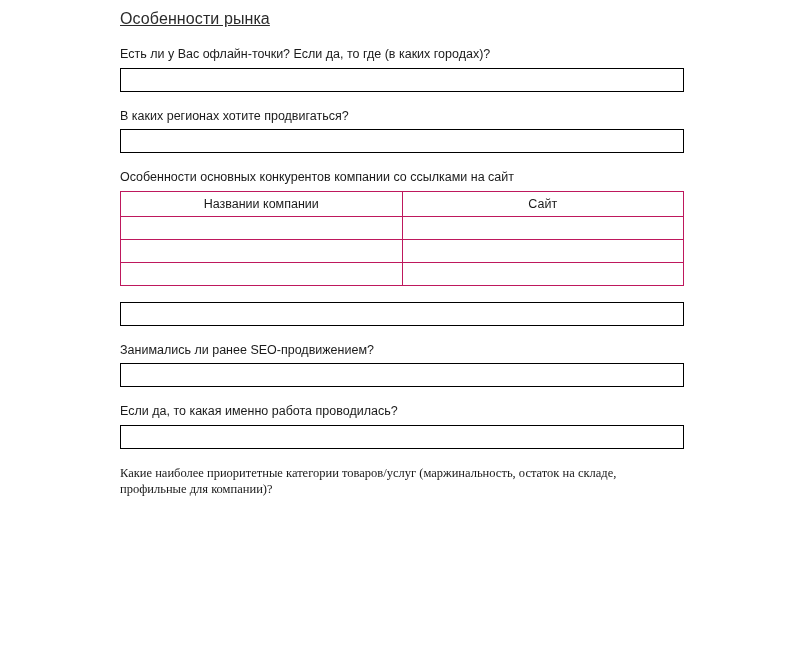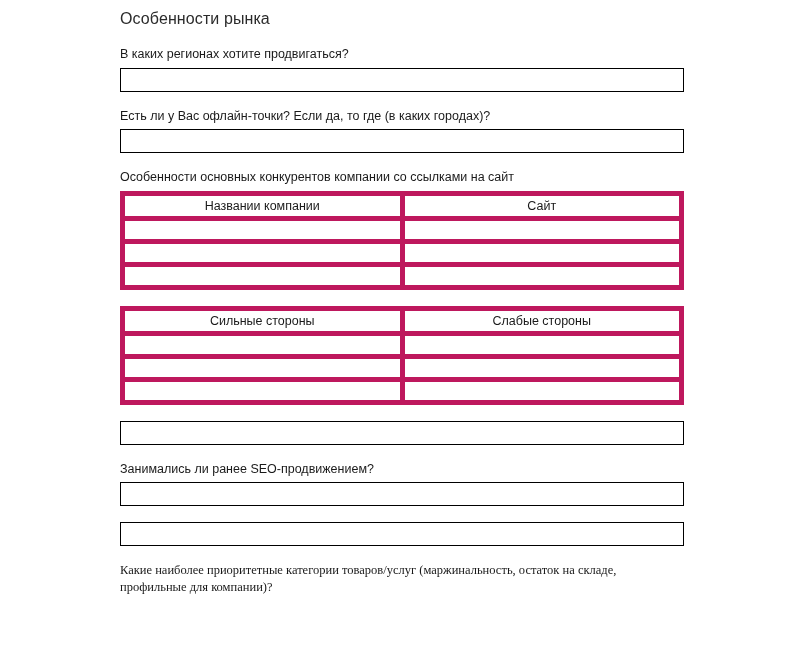--- a/index.html
+++ b/index.html
@@ -23,20 +23,21 @@
   }
   .content {
     margin-left: 120px;
     width: 564px;
   }
   .doc-title {
     font-size: 16px;
     color: #2b2b2b;
     margin: 4px 0 18px 0;
     letter-spacing: 0.1px;
+    text-decoration: underline;
   }
   .q-label {
     font-size: 12.5px;
     color: #1a1a1a;
     line-height: 1.32;
     margin: 0 0 5px 0;
   }
   .field-box {
     border: 1px solid #000000;
     height: 24px;
@@ -46,21 +47,21 @@
   }
   .block {
     margin-bottom: 16px;
   }
   table.grid {
     border-collapse: collapse;
     width: 564px;
     table-layout: fixed;
   }
   table.grid td, table.grid th {
-    border: 5px solid #be185d;
+    border: 1px solid #be185d;
     height: 23px;
     box-sizing: border-box;
     padding: 0;
     font-weight: normal;
   }
   table.grid th {
     font-size: 12.5px;
     text-align: center;
     color: #1a1a1a;
     height: 25px;
@@ -72,26 +73,26 @@
 </style>
 </head>
 <body>
 
 <div class="page">
   <div class="content">
 
     <div class="doc-title">Особенности рынка</div>
 
     <div class="block">
-      <div class="q-label">В каких регионах хотите продвигаться?</div>
+      <div class="q-label">Есть ли у Вас офлайн-точки? Если да, то где (в каких городах)?</div>
       <div class="field-box"></div>
     </div>
 
     <div class="block">
-      <div class="q-label">Есть ли у Вас офлайн-точки? Если да, то где (в каких городах)?</div>
+      <div class="q-label">В каких регионах хотите продвигаться?</div>
       <div class="field-box"></div>
     </div>
 
     <div class="block">
       <div class="q-label">Особенности основных конкурентов компании со ссылками на сайт</div>
       <table class="grid">
         <thead>
           <tr>
             <th>Названии компании</th>
             <th>Сайт</th>
@@ -108,54 +109,33 @@
           </tr>
           <tr>
             <td></td>
             <td></td>
           </tr>
         </tbody>
       </table>
     </div>
 
     <div class="block">
-      <table class="grid">
-        <thead>
-          <tr>
-            <th>Сильные стороны</th>
-            <th>Слабые стороны</th>
-          </tr>
-        </thead>
-        <tbody>
-          <tr>
-            <td></td>
-            <td></td>
-          </tr>
-          <tr>
-            <td></td>
-            <td></td>
-          </tr>
-          <tr>
-            <td></td>
-            <td></td>
-          </tr>
-        </tbody>
-      </table>
     </div>
 
     <div class="block">
       <div class="field-box"></div>
     </div>
 
     <div class="block">
       <div class="q-label">Занимались ли ранее SEO-продвижением?</div>
       <div class="field-box"></div>
     </div>
 
     <div class="block">
+      <div class="q-label">Если да, то какая именно работа проводилась?</div>
       <div class="field-box"></div>
     </div>
 
     <div class="block">
       <div class="q-label two-line">Какие наиболее приоритетные категории товаров/услуг (маржинальность, остаток на складе, профильные для компании)?</div>
 
     </div>
 
   </div>
 </div>

